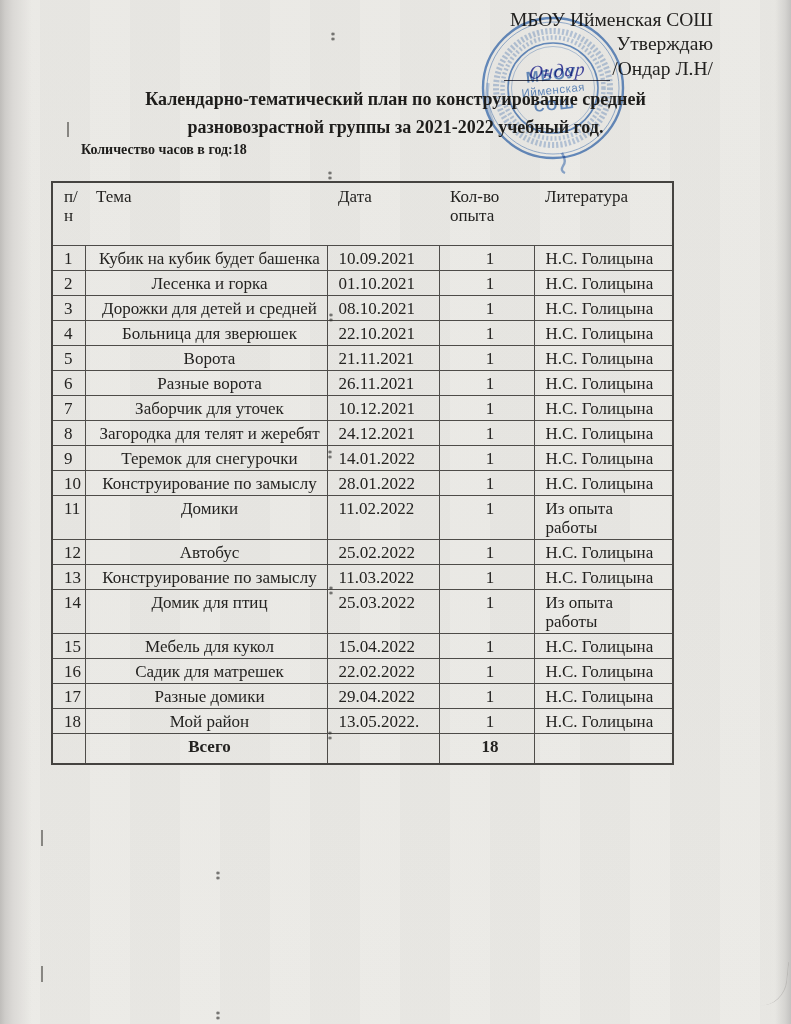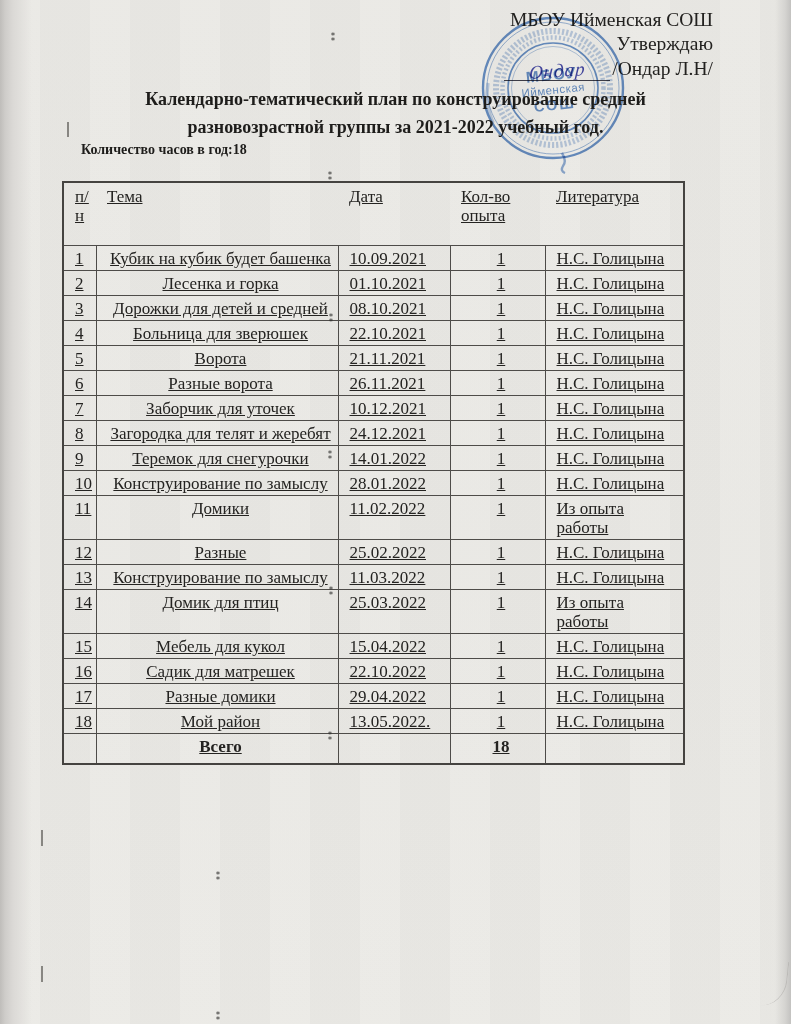--- a/index.html
+++ b/index.html
@@ -37,23 +37,23 @@
     mix-blend-mode:multiply;opacity:.82;pointer-events:none;filter:blur(.35px);}
   .stamp-tail{position:absolute;left:552px;top:152px;width:20px;height:22px;
     mix-blend-mode:multiply;opacity:.75;pointer-events:none;}
 
   
   .title{position:absolute;left:30px;top:86px;width:731px;text-align:center;
     font-weight:bold;font-size:18px;line-height:27.5px;color:#1e1d1b;}
   .hours{position:absolute;left:81px;top:142px;font-weight:bold;font-size:14px;color:#1e1d1b;}
 
   
-  table.plan{position:absolute;left:62px;top:181px;width:621px;
+  table.plan{position:absolute;left:51px;top:181px;width:621px;
     border-collapse:collapse;table-layout:fixed;
-    font-size:17px;line-height:19px;color:#242321;text-decoration:underline;}
+    font-size:17px;line-height:19px;color:#242321;}
   table.plan,ta
   table.plan th,table.plan td{border:1.5px solid #4e4c49;}
   table.plan{border:2.2px solid #454340;}
   table.plan th{font-weight:normal;text-align:left;vertical-align:top;height:56px;
     padding:4px 4px 2px 11px;}
   th.h-num{padding-left:5px;}
   th.h-theme{padding-left:13px;}
   th.h-hours{padding-left:15px;}
   th.h-lit{padding-left:9px;}
   table.plan td{padding:3px 4px 2px 11px;vertical-align:top;}
@@ -206,21 +206,21 @@
     </tr>
         <tr>
       <td class="c-num">11</td>
       <td class="c-theme">Домики</td>
       <td class="c-date">11.02.2022</td>
       <td class="c-hours">1</td>
       <td class="c-lit">Из опыта работы</td>
     </tr>
         <tr>
       <td class="c-num">12</td>
-      <td class="c-theme">Разные</td>
+      <td class="c-theme">Автобус</td>
       <td class="c-date">25.02.2022</td>
       <td class="c-hours">1</td>
       <td class="c-lit">Н.С. Голицына</td>
     </tr>
         <tr>
       <td class="c-num">13</td>
       <td class="c-theme">Конструирование по замыслу</td>
       <td class="c-date">11.03.2022</td>
       <td class="c-hours">1</td>
       <td class="c-lit">Н.С. Голицына</td>
@@ -235,21 +235,21 @@
         <tr>
       <td class="c-num">15</td>
       <td class="c-theme">Мебель для кукол</td>
       <td class="c-date">15.04.2022</td>
       <td class="c-hours">1</td>
       <td class="c-lit">Н.С. Голицына</td>
     </tr>
         <tr>
       <td class="c-num">16</td>
       <td class="c-theme">Садик для матрешек</td>
-      <td class="c-date">22.10.2022</td>
+      <td class="c-date">22.02.2022</td>
       <td class="c-hours">1</td>
       <td class="c-lit">Н.С. Голицына</td>
     </tr>
         <tr>
       <td class="c-num">17</td>
       <td class="c-theme">Разные домики</td>
       <td class="c-date">29.04.2022</td>
       <td class="c-hours">1</td>
       <td class="c-lit">Н.С. Голицына</td>
     </tr>

